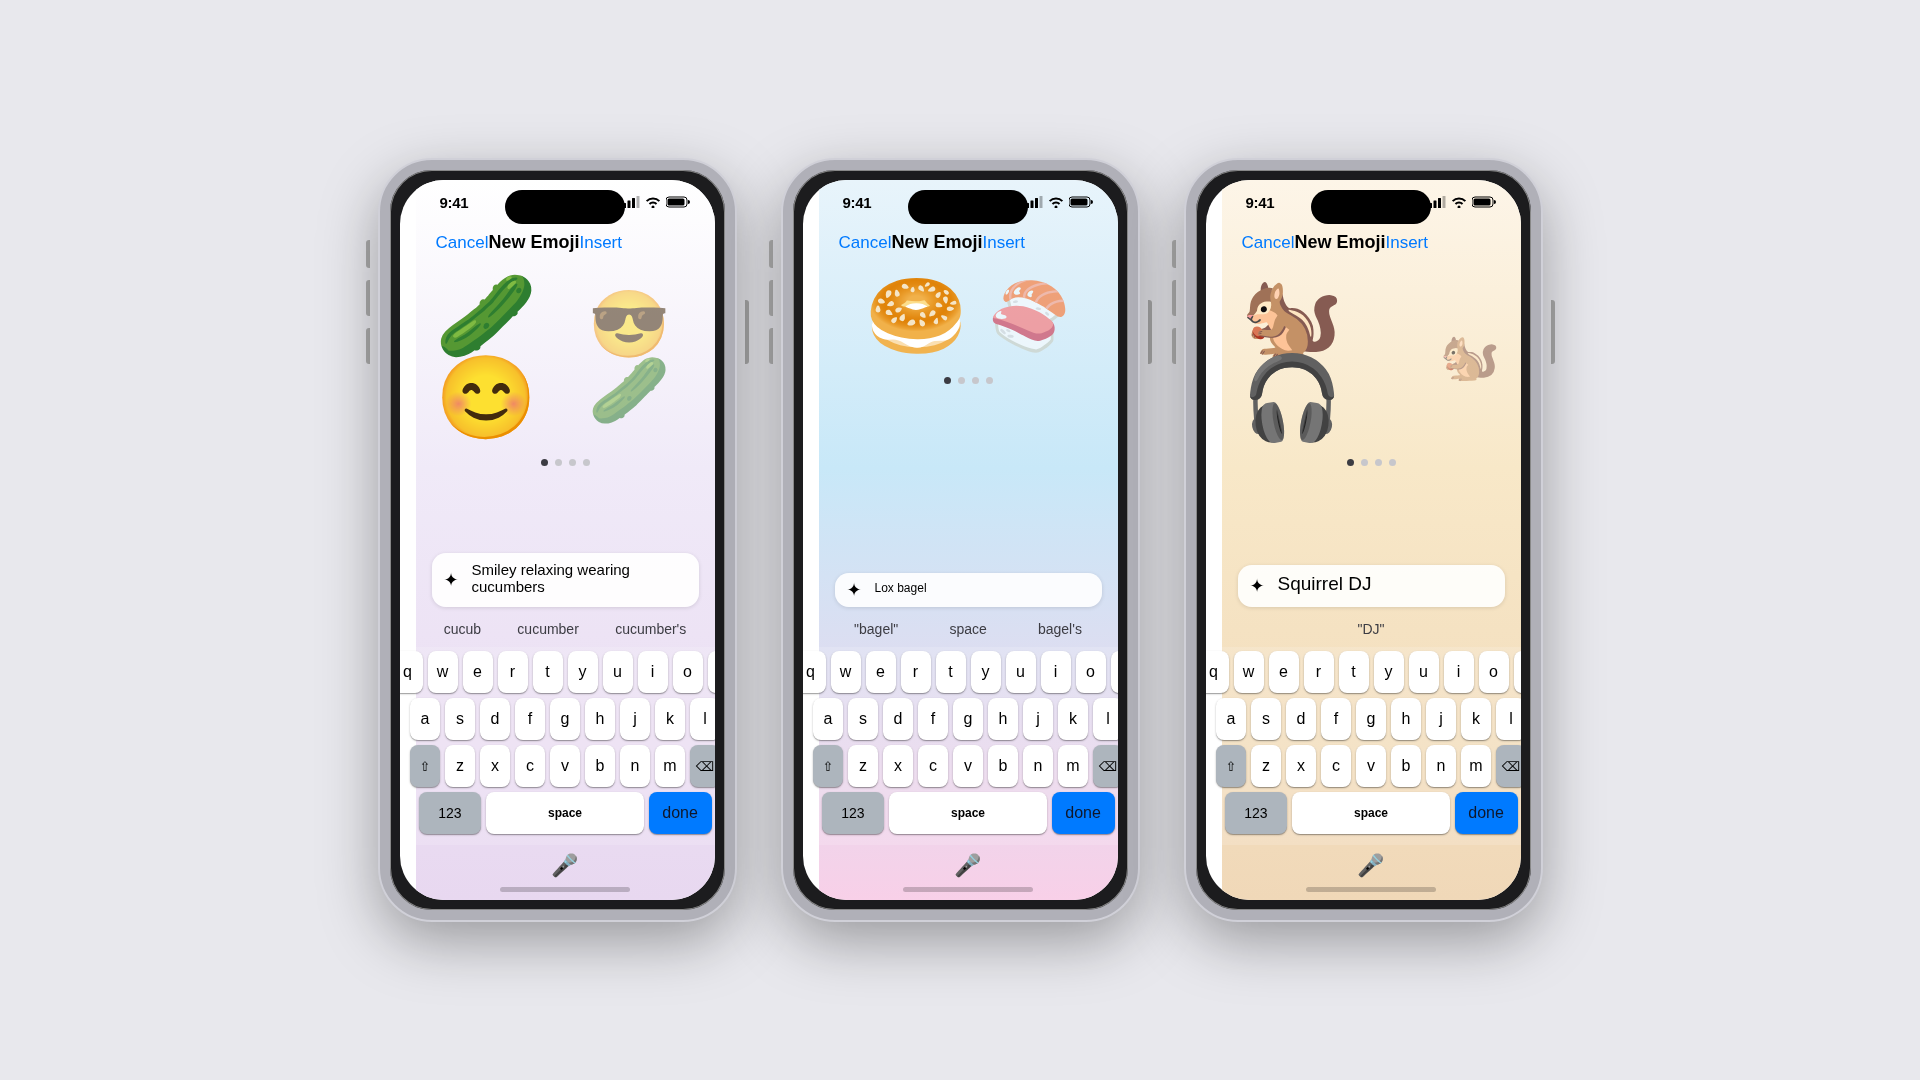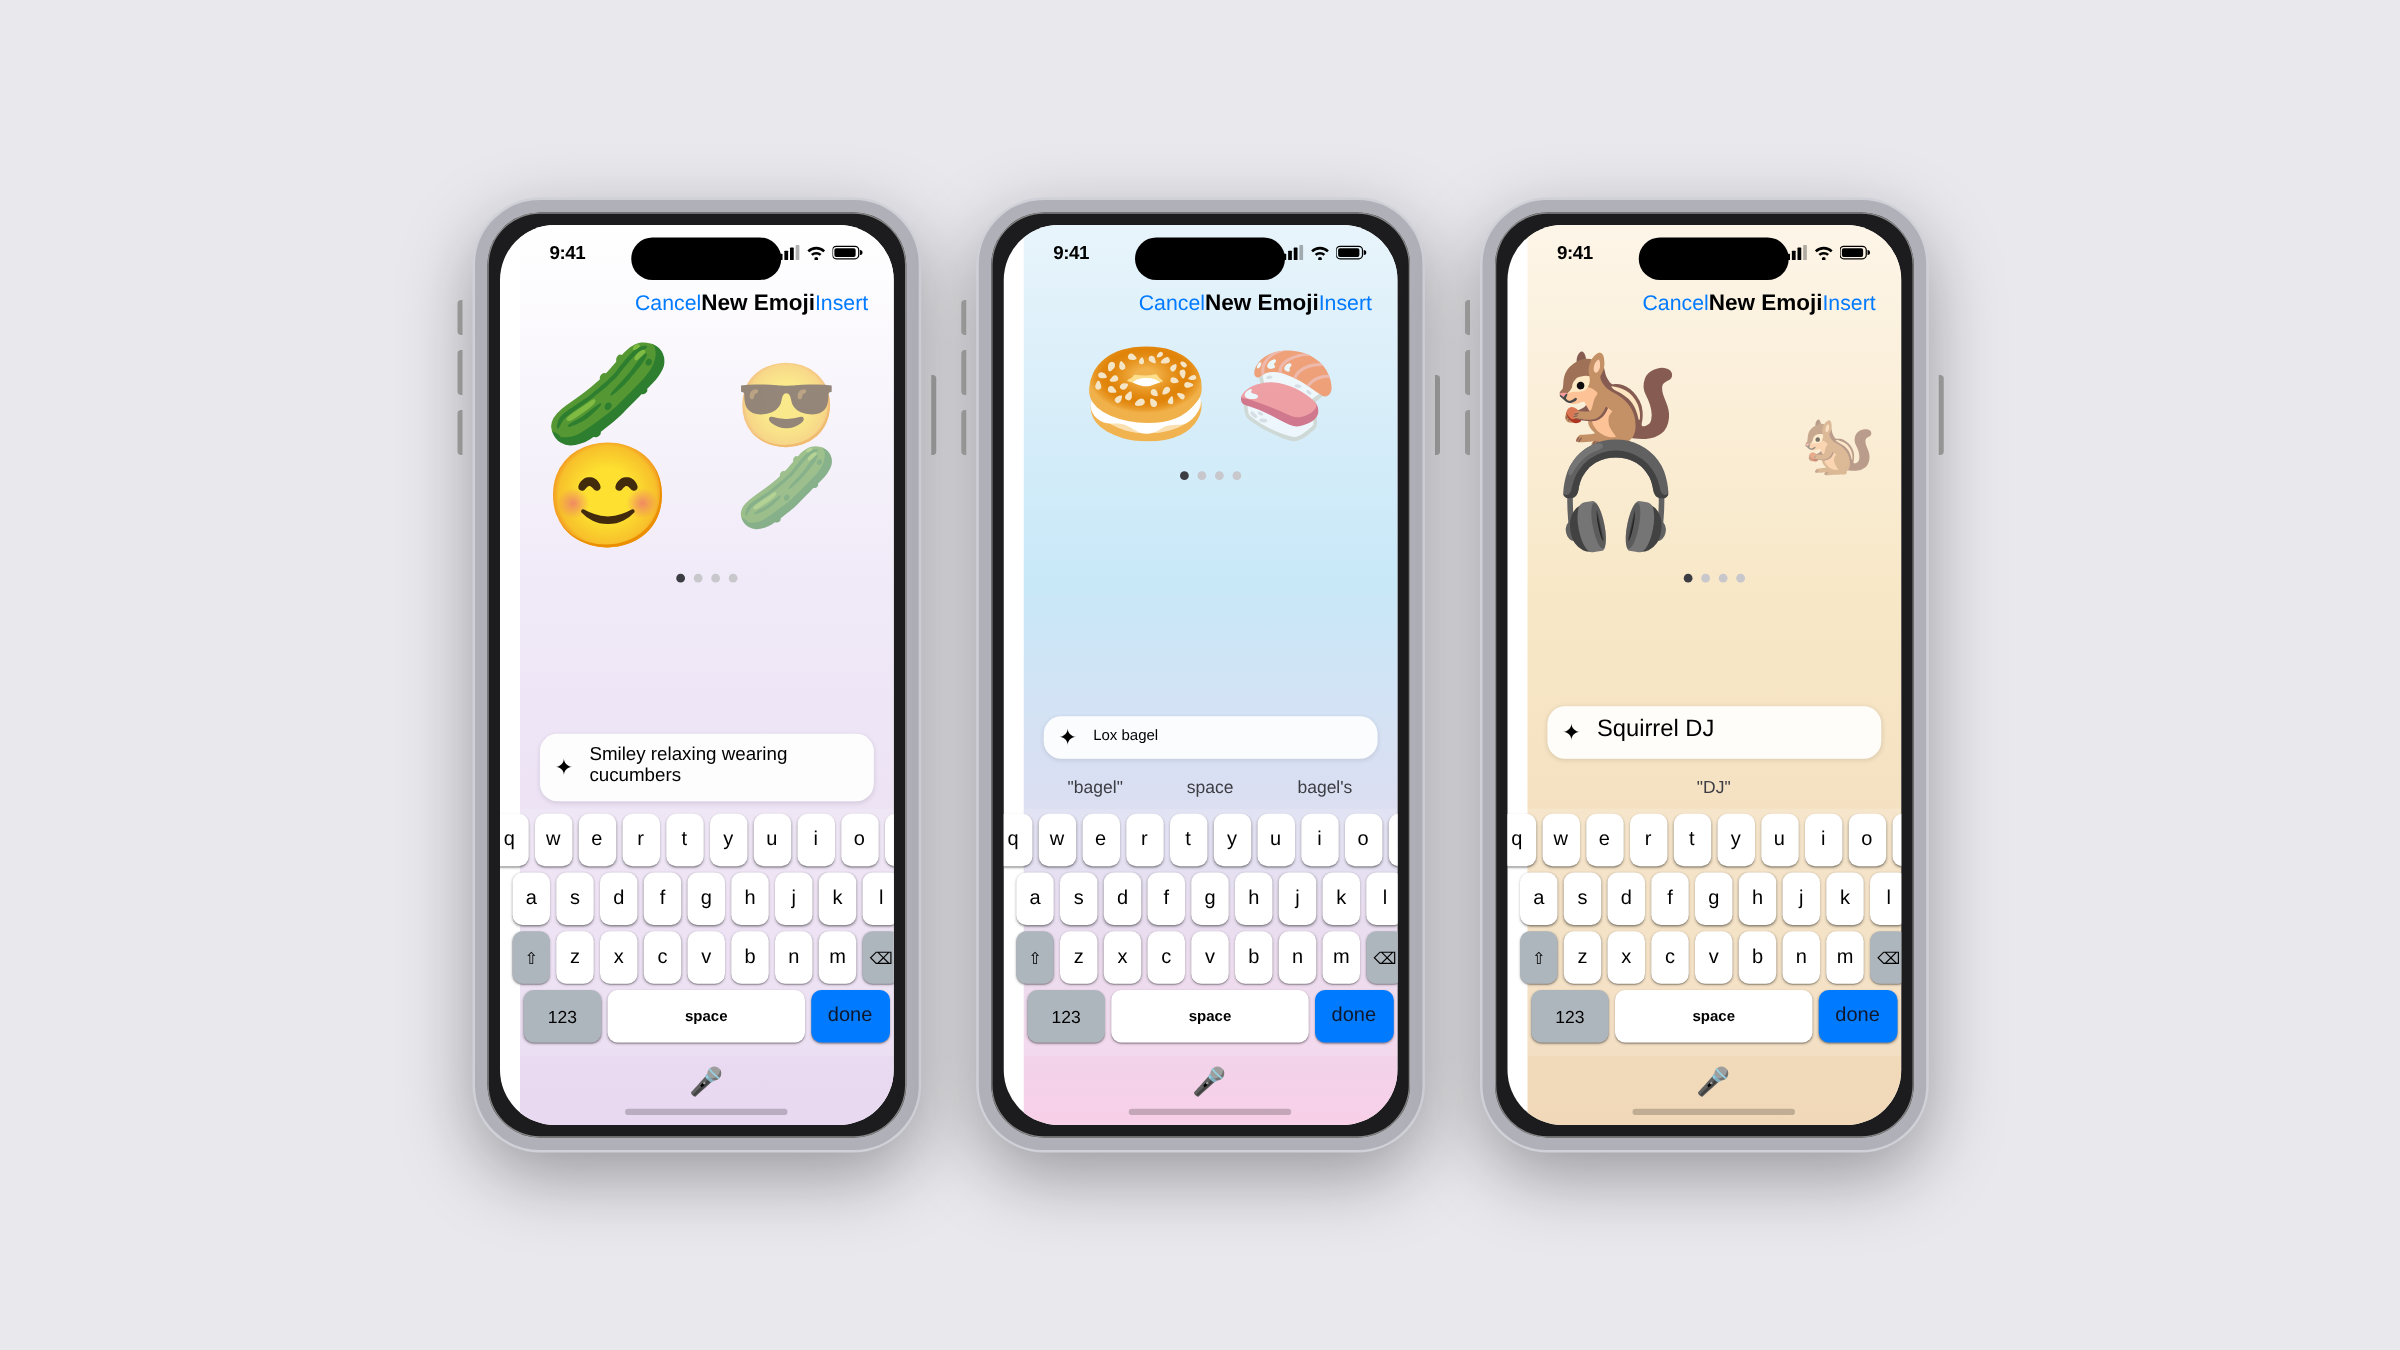--- a/index.html
+++ b/index.html
@@ -103,21 +103,21 @@
       height: 34px;
       background: #000;
       border-radius: 20px;
       z-index: 20;
     }
 
     
     .nav-bar {
       display: flex;
       align-items: center;
-      justify-content: flex-end;
+      justify-content: flex-start;
       padding: 8px 20px 12px;
       background: #fff;
     }
 
     .nav-cancel, .nav-insert {
       font-size: 17px;
       color: #007AFF;
       font-weight: 400;
       cursor: pointer;
     }
@@ -357,20 +357,25 @@
             <div class="dot"></div>
             <div class="dot"></div>
             <div class="dot"></div>
           </div>
         </div>
 
         <div>
           <div class="input-container">
             <span class="input-icon">✦</span>
             <div class="input-field" style="font-size:15px;">Smiley relaxing wearing cucumbers</div>
+          </div>
+          <div class="suggestions">
+            <span class="suggestion">cucub</span>
+            <span class="suggestion">cucumber</span>
+            <span class="suggestion">cucumber's</span>
           </div>
 
           <div class="keyboard">
             <div class="key-row">
               <div class="key">q</div>
               <div class="key">w</div>
               <div class="key">e</div>
               <div class="key">r</div>
               <div class="key">t</div>
               <div class="key">y</div>

